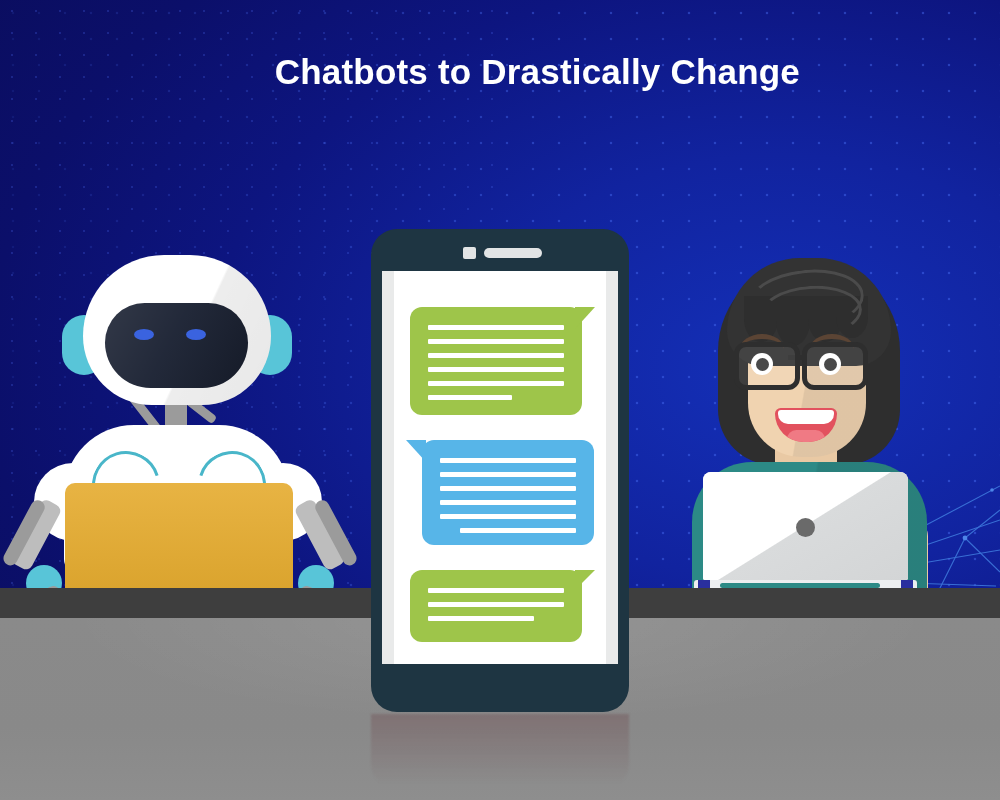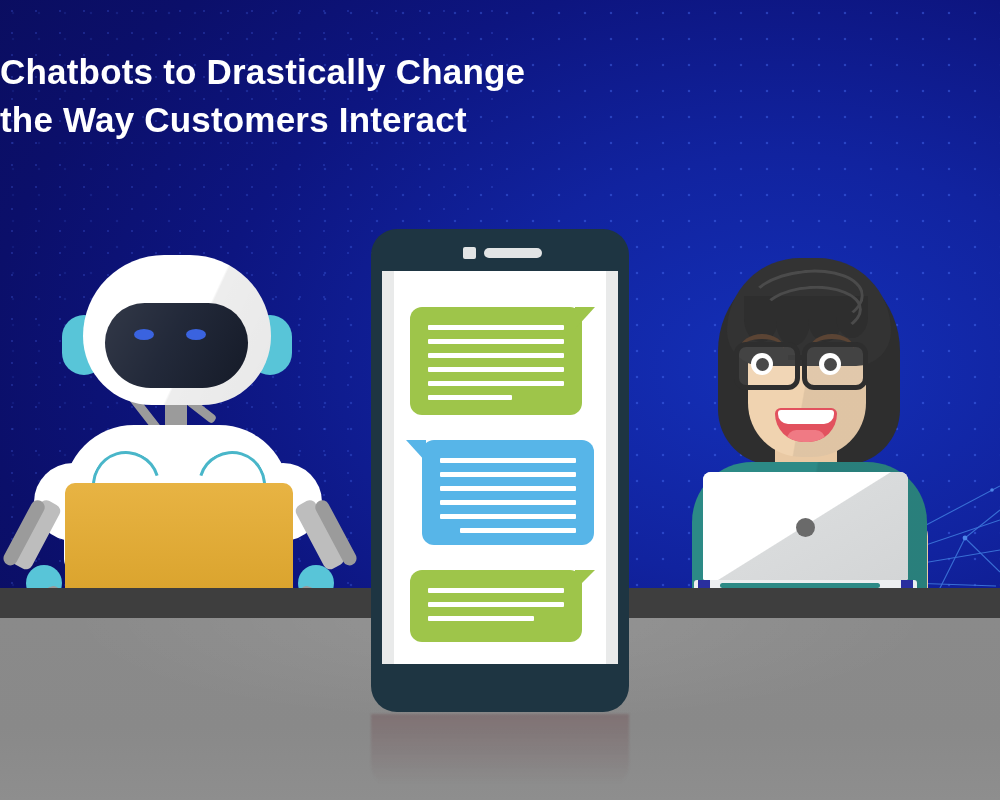--- a/index.html
+++ b/index.html
@@ -26,21 +26,21 @@
   }
   .bg-dots2{
     position:absolute;left:0;top:0;width:500px;height:620px;
     background-image:radial-gradient(circle, rgba(70,100,235,.45) 1.3px, rgba(0,0,0,0) 1.5px);
     background-size:24px 22px;opacity:.6;
   }
   .net{position:absolute;right:0;bottom:180px;width:240px;height:230px;overflow:hidden;}
 
   
   .title{
-    position:absolute;left:0;top:48px;width:800px;text-align:left;
+    position:absolute;left:0;top:48px;width:800px;text-align:right;
     color:#ffffff;font-size:35px;line-height:48px;font-weight:bold;
     letter-spacing:.2px;
   }
   .title .l{display:block;}
 
   
   .desk-edge{position:absolute;left:0;top:588px;width:1000px;height:30px;background:#3e3e3e;}
   .floor{position:absolute;left:0;top:618px;width:1000px;height:182px;
          background:linear-gradient(to bottom,#8a8a8a 0%,#898989 60%,#8e8e8e 100%);}
   .floor-sheen{position:absolute;left:0;top:618px;width:1000px;height:182px;
@@ -184,21 +184,20 @@
         <circle cx="150" cy="168" r="1.8"></circle>
         <circle cx="120" cy="206" r="1.8"></circle>
         <circle cx="232" cy="100" r="1.8"></circle>
         <circle cx="188" cy="212" r="1.8"></circle>
       </g>
     </svg>
   </div>
 
   <div class="title">
     <span class="l">Chatbots to Drastically Change</span>
-    <span class="l">the Way Customers Interact</span>
   </div>
 
   <div class="robot">
     <div class="r-neck-l"></div>
     <div class="r-neck-r"></div>
     <div class="r-neck"></div>
 
     <div class="r-shoulder-l"></div>
     <div class="r-shoulder-r"></div>
     <div class="r-torso"></div>

